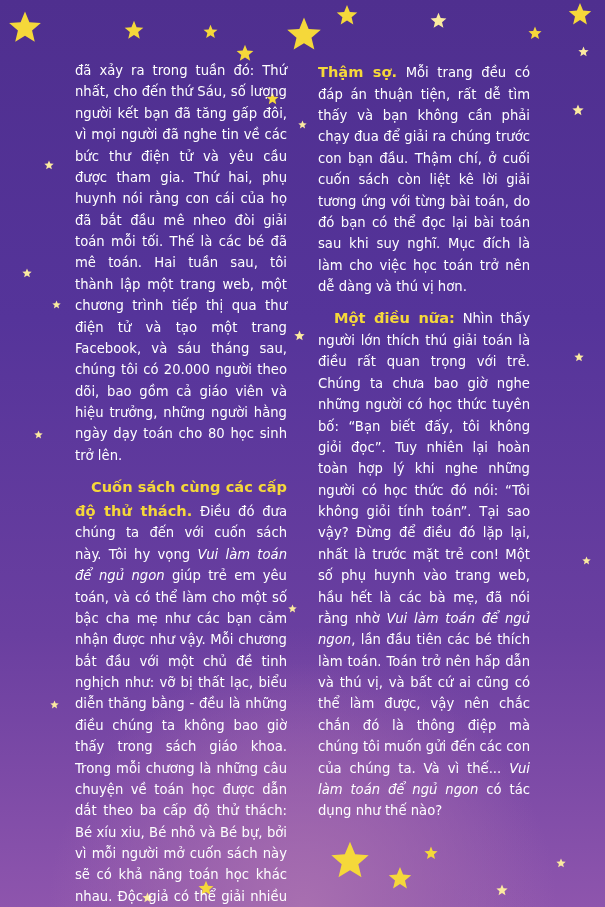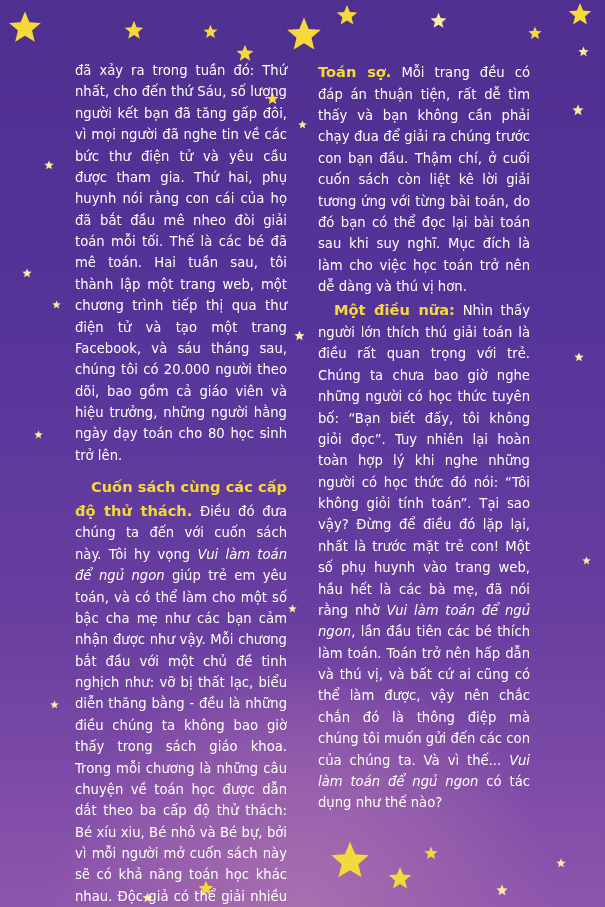--- a/index.html
+++ b/index.html
@@ -179,21 +179,21 @@
 
     <div class="col col-left">
       <p>đã xảy ra trong tuần đó: Thứ nhất, cho đến thứ Sáu, số lượng người kết bạn đã tăng gấp đôi, vì mọi người đã nghe tin về các bức thư điện tử và yêu cầu được tham gia. Thứ hai, phụ huynh nói rằng con cái của họ đã bắt đầu mê nheo đòi giải toán mỗi tối. Thế là các bé đã mê toán. Hai tuần sau, tôi thành lập một trang web, một chương trình tiếp thị qua thư điện tử và tạo một trang Facebook, và sáu tháng sau, chúng tôi có 20.000 người theo dõi, bao gồm cả giáo viên và hiệu trưởng, những người hằng ngày dạy toán cho 80 học sinh trở lên.</p>
       <p class="indent" style="margin-top:9px;">
         <span class="head-inline">Cuốn sách cùng các cấp độ thử thách.</span><span> Điều đó đưa chúng ta đến với cuốn sách này. Tôi hy vọng </span><span class="it">Vui làm toán để ngủ ngon</span><span> giúp trẻ em yêu toán, và có thể làm cho một số bậc cha mẹ như các bạn cảm nhận được như vậy. Mỗi chương bắt đầu với một chủ đề tinh nghịch như: vỡ bị thất lạc, biểu diễn thăng bằng - đều là những điều chúng ta không bao giờ thấy trong sách giáo khoa. Trong mỗi chương là những câu chuyện về toán học được dẫn dắt theo ba cấp độ thử thách: Bé xíu xiu, Bé nhỏ và Bé bự, bởi vì mỗi người mở cuốn sách này sẽ có khả năng toán học khác nhau. Độc giả có thể giải nhiều cấp độ như mình muốn.</span>
       </p>
     </div>
 
     <div class="col col-right">
       <p>
-        <span class="head-inline">Toán sợ.</span><span> Mỗi trang đều có đáp án thuận tiện, rất dễ tìm thấy và bạn không cần phải chạy đua để giải ra chúng trước con bạn đầu. Thậm chí, ở cuối cuốn sách còn liệt kê lời giải tương ứng với từng bài toán, do đó bạn có thể đọc lại bài toán sau khi suy nghĩ. Mục đích là làm cho việc học toán trở nên dễ dàng và thú vị hơn.</span>
+        <span class="head-inline">Thậm sợ.</span><span> Mỗi trang đều có đáp án thuận tiện, rất dễ tìm thấy và bạn không cần phải chạy đua để giải ra chúng trước con bạn đầu. Thậm chí, ở cuối cuốn sách còn liệt kê lời giải tương ứng với từng bài toán, do đó bạn có thể đọc lại bài toán sau khi suy nghĩ. Mục đích là làm cho việc học toán trở nên dễ dàng và thú vị hơn.</span>
       </p>
-      <p class="indent" style="margin-top:1px;">
+      <p class="indent" style="margin-top:9px;">
         <span class="head-inline">Một điều nữa:</span><span> Nhìn thấy người lớn thích thú giải toán là điều rất quan trọng với trẻ. Chúng ta chưa bao giờ nghe những người có học thức tuyên bố: “Bạn biết đấy, tôi không giỏi đọc”. Tuy nhiên lại hoàn toàn hợp lý khi nghe những người có học thức đó nói: “Tôi không giỏi tính toán”. Tại sao vậy? Đừng để điều đó lặp lại, nhất là trước mặt trẻ con! Một số phụ huynh vào trang web, hầu hết là các bà mẹ, đã nói rằng nhờ </span><span class="it">Vui làm toán để ngủ ngon</span><span>, lần đầu tiên các bé thích làm toán. Toán trở nên hấp dẫn và thú vị, và bất cứ ai cũng có thể làm được, vậy nên chắc chắn đó là thông điệp mà chúng tôi muốn gửi đến các con của chúng ta. Và vì thế... </span><span class="it">Vui làm toán để ngủ ngon</span><span> có tác dụng như thế nào?</span>
       </p>
     </div>
 
   </div>
 </div>
 
 </body></html>

